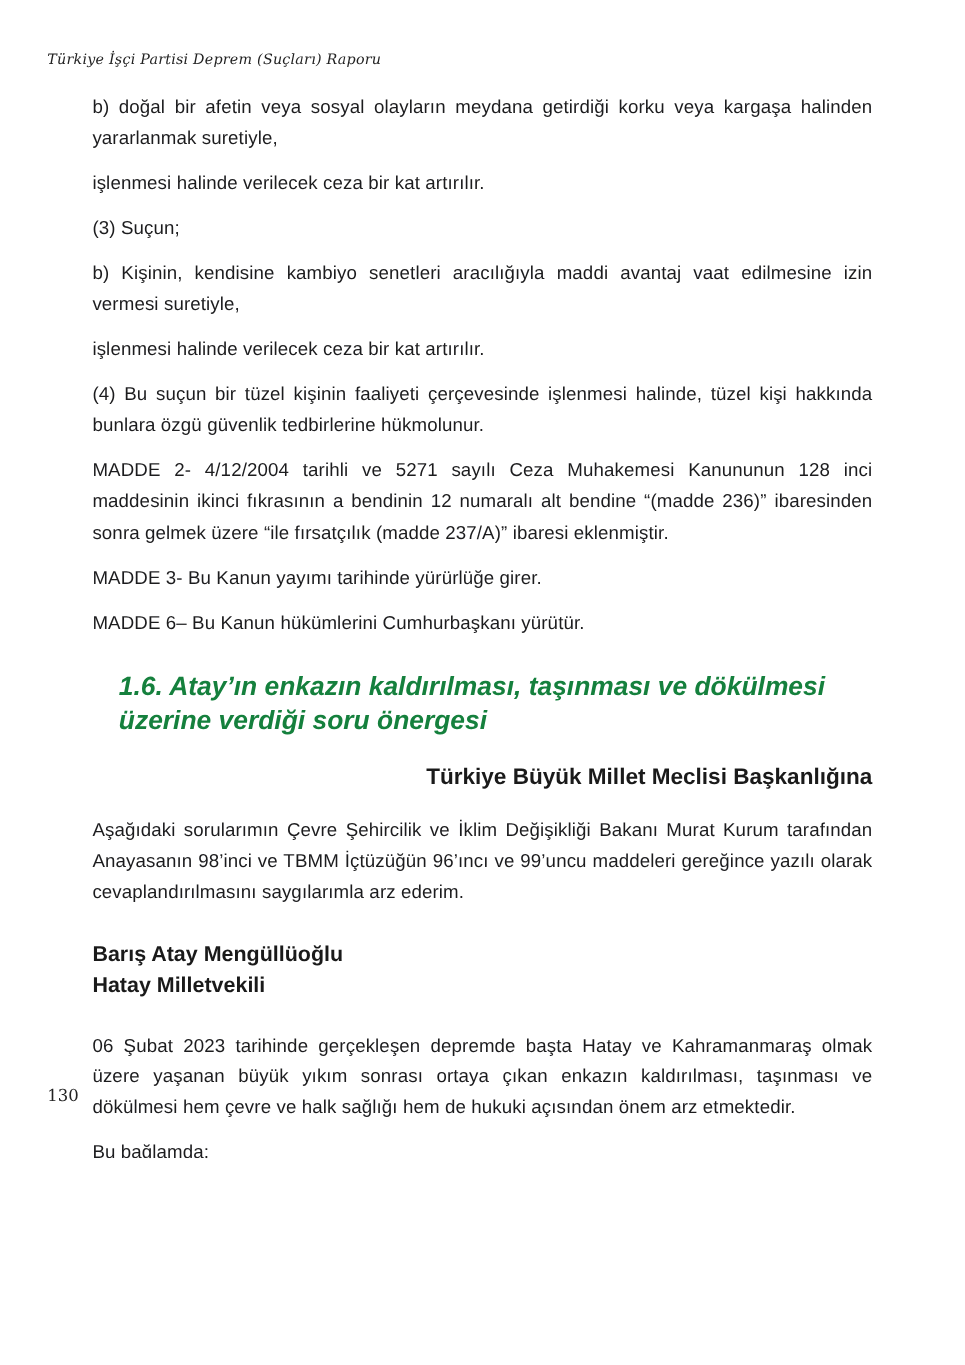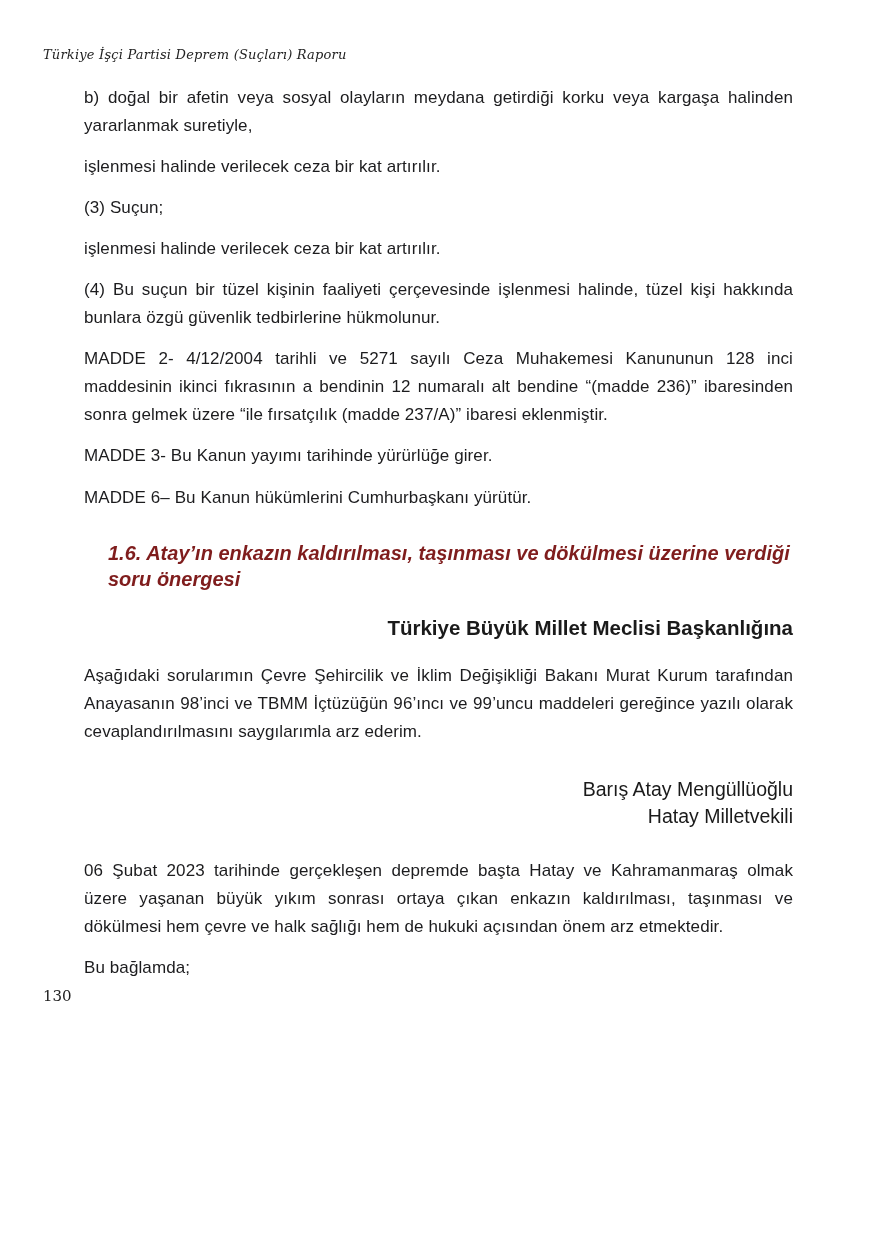--- a/index.html
+++ b/index.html
@@ -37,38 +37,38 @@
   .body-par {
     margin: 0 0 13px 0;
     font-size: 17px;
     line-height: 1.65;
     text-align: justify;
     letter-spacing: 0.1px;
     color: #1c1c1e;
   }
   .section-heading {
     margin: 28px 0 20px 24px;
-    font-size: 20px;
+    font-size: 24px;
     line-height: 1.3;
     font-weight: bold;
     font-style: italic;
-    color: #7f1d1d;
+    color: #15803d;
   }
   .center-heading {
     margin: 24px 0 22px 0;
     font-size: 20.5px;
     font-weight: bold;
     text-align: right;
     color: #1a1a1a;
   }
   .signature {
     margin: 30px 0 26px 0;
-    text-align: right;
+    text-align: left;
     font-size: 19.5px;
-    font-weight: normal;
+    font-weight: bold;
     line-height: 1.42;
     color: #1a1a1a;
   }
   .page-number {
     position: absolute;
     left: 43px;
     bottom: 48px;
     font-family: "DejaVu Serif", serif;
     font-size: 15px;
     color: #222222;
@@ -80,20 +80,21 @@
 
 <div class="page">
 
   <div class="running-header">Türkiye İşçi Partisi Deprem (Suçları) Raporu</div>
 
   <div class="content">
 
     <p class="body-par">b) doğal bir afetin veya sosyal olayların meydana getirdiği korku veya kargaşa halinden yararlanmak suretiyle,</p>
     <p class="body-par">işlenmesi halinde verilecek ceza bir kat artırılır.</p>
     <p class="body-par">(3) Suçun;</p>
+    <p class="body-par">b) Kişinin, kendisine kambiyo senetleri aracılığıyla maddi avantaj vaat edilmesine izin vermesi suretiyle,</p>
     <p class="body-par">işlenmesi halinde verilecek ceza bir kat artırılır.</p>
     <p class="body-par">(4) Bu suçun bir tüzel kişinin faaliyeti çerçevesinde işlenmesi halinde, tüzel kişi hakkında bunlara özgü güvenlik tedbirlerine hükmolunur.</p>
     <p class="body-par">MADDE 2- 4/12/2004 tarihli ve 5271 sayılı Ceza Muhakemesi Kanununun 128 inci maddesinin ikinci fıkrasının a bendinin 12 numaralı alt bendine “(madde 236)” ibaresinden sonra gelmek üzere “ile fırsatçılık (madde 237/A)” ibaresi eklenmiştir.</p>
     <p class="body-par">MADDE 3- Bu Kanun yayımı tarihinde yürürlüğe girer.</p>
     <p class="body-par">MADDE 6– Bu Kanun hükümlerini Cumhurbaşkanı yürütür.</p>
 
     <h2 class="section-heading">1.6. Atay’ın enkazın kaldırılması, taşınması ve dökülmesi üzerine verdiği soru önergesi</h2>
 
     <h3 class="center-heading">Türkiye Büyük Millet Meclisi Başkanlığına</h3>
 

